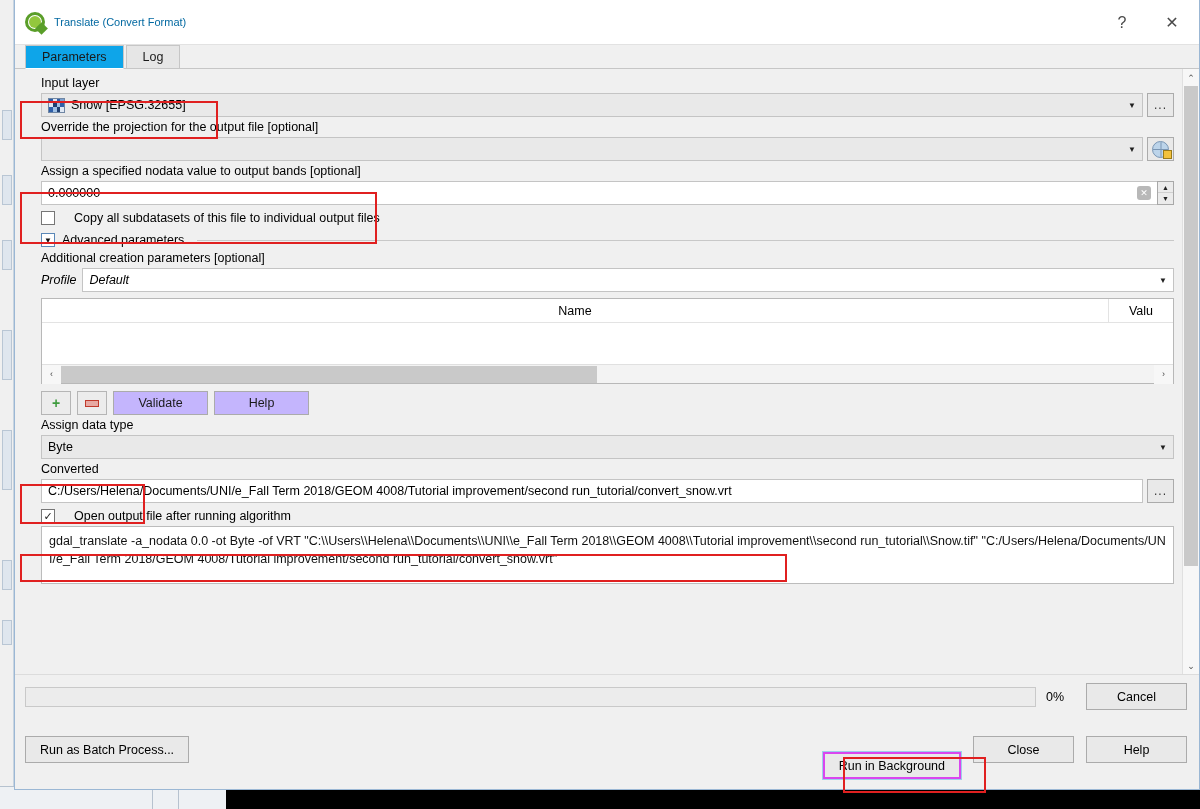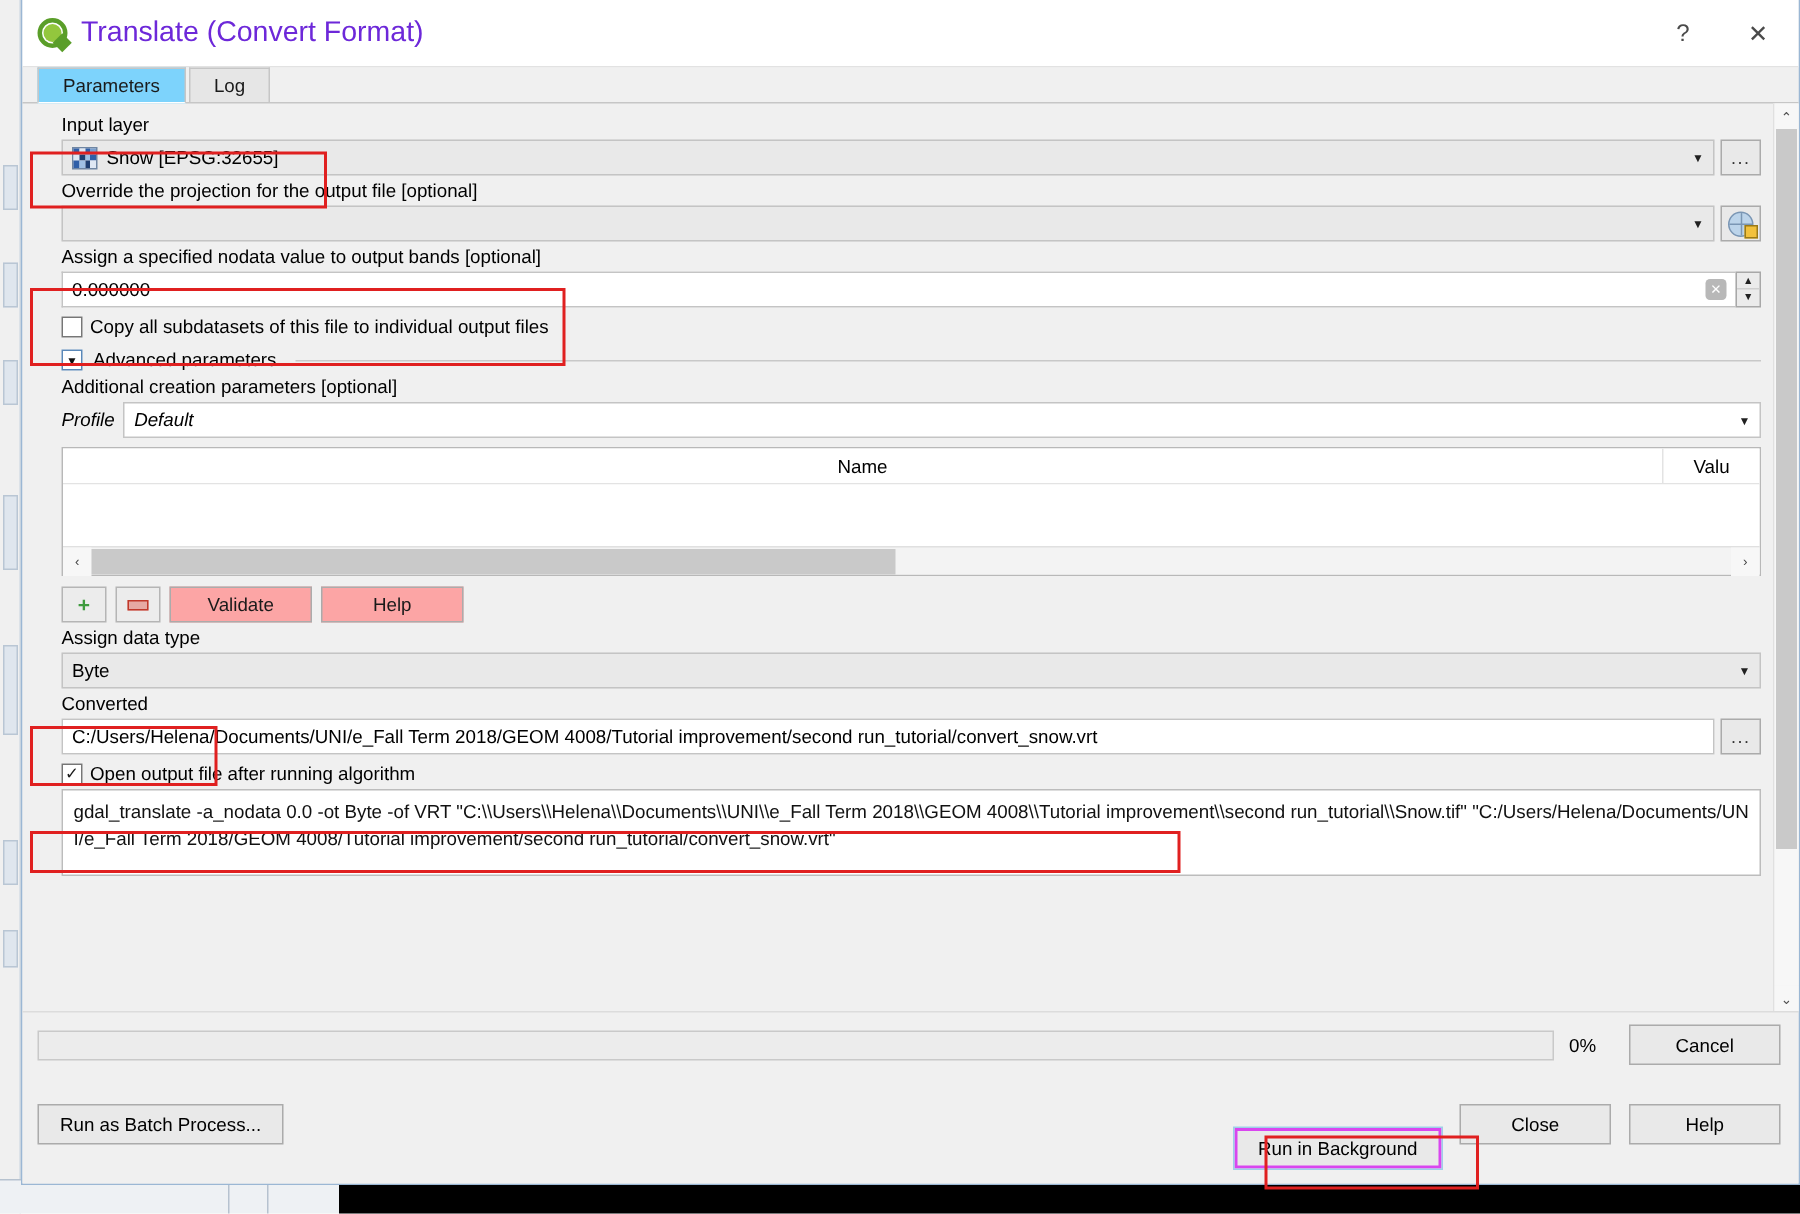--- a/index.html
+++ b/index.html
@@ -59,42 +59,42 @@
     border: 3px solid #5a9e29; background: #ffffff;
   }
   .qgis-icon .inner {
     position:absolute; left:4px; top:4px; width:12px; height:12px;
     border-radius:50%; background:#93c73d;
   }
   .qgis-icon .tail {
     position:absolute; right:-1px; bottom:-1px; width:9px; height:9px;
     background:#5a9e29; transform: rotate(45deg);
   }
-  .dlg-title { font-size: 19px; color: #6d28d9; }
+  .dlg-title { font-size: 11px; color: #0369a1; }
   .win-btns { position: absolute; right: 0; top: 0; height: 45px; display: flex; }
   .win-btn {
     width: 46px; height: 45px; display:flex; align-items:center; justify-content:center;
     font-size: 16px; color:#4a4a4a; background: transparent;
   }
   .win-btn.close { width: 54px; }
 
   
   .tabrow {
     flex: 0 0 24px; height: 24px; display:flex; align-items:flex-end;
     padding-left: 10px; background: #f0f0f0;
     border-bottom: 1px solid #c6c6c6; position: relative;
   }
   .tab {
     height: 23px; padding: 0 16px; display:flex; align-items:center;
     font-size: 12.5px; background: #e6e6e6;
     border: 1px solid #c6c6c6; border-bottom: none;
     margin-right: 2px; color: #1a1a1a;
   }
   .tab.active {
-    background: #7dd3fc; height: 24px; margin-bottom: -1px;
+    background: #0ea5e9; height: 24px; margin-bottom: -1px;
     border-bottom: 1px solid #ffffff;
   }
 
   
   .content-wrap { flex: 1 1 auto; display: flex; min-height: 0; background: #f0f0f0; }
   .content {
     flex: 1 1 auto; padding: 4px 8px 0 26px;
     overflow: hidden; position: relative;
   }
   .vscroll {
@@ -177,21 +177,21 @@
     flex:0 0 17px; width:17px; height:24px; border:1px solid #a8a8a8;
     background:#ebebeb; display:flex; flex-direction:column;
   }
   .spin-btns div {
     flex:1 1 50%; display:flex; align-items:center; justify-content:center;
     font-size:7px; color:#222;
   }
   .spin-btns div:first-child { border-bottom:1px solid #cfcfcf; }
 
   
-  .chk-row { display:flex; align-items:center; gap:5px; margin: 6px 0 2px 0; text-align: right; }
+  .chk-row { display:flex; align-items:center; gap:19px; margin: 6px 0 2px 0; text-align: right; }
   .chkbox {
     width:14px; height:14px; background:#fff; border:1px solid #767676;
     display:flex; align-items:center; justify-content:center; flex:0 0 14px;
     font-size:11px; color:#1a1a1a; line-height:1;
   }
 
   
   .adv-row { display:flex; align-items:center; gap:7px; margin: 8px 0 4px 0; }
   .adv-toggle {
     width:14px; height:14px; background:#fff; border:1px solid #5a88b8;
@@ -235,21 +235,21 @@
   .tb-icon {
     width:30px; height:24px; background:#ececec; border:1px solid #b5b5b5;
     display:flex; align-items:center; justify-content:center;
   }
   .plus-g { color:#3e9b3e; font-size:14px; font-weight:bold; line-height:1; }
   .minus-r {
     width:14px; height:7px; border:1px solid #c0392b; background:#e7a9a3;
     display:block;
   }
   .btn {
-    height:24px; min-width:95px; padding:0 12px; background:#fca5a5;
+    height:24px; min-width:95px; padding:0 12px; background:#c4b5fd;
     border:1px solid #ababab; display:flex; align-items:center; justify-content:center;
     font-size:12.5px; color:#1a1a1a;
   }
 
   
   .console {
     margin-top:3px; height:58px; background:#fff; border:1px solid #bcbcbc;
     padding:5px 7px; font-size:12.5px; line-height:18px;
     word-break: break-all; overflow:hidden; color:#111;
   }

